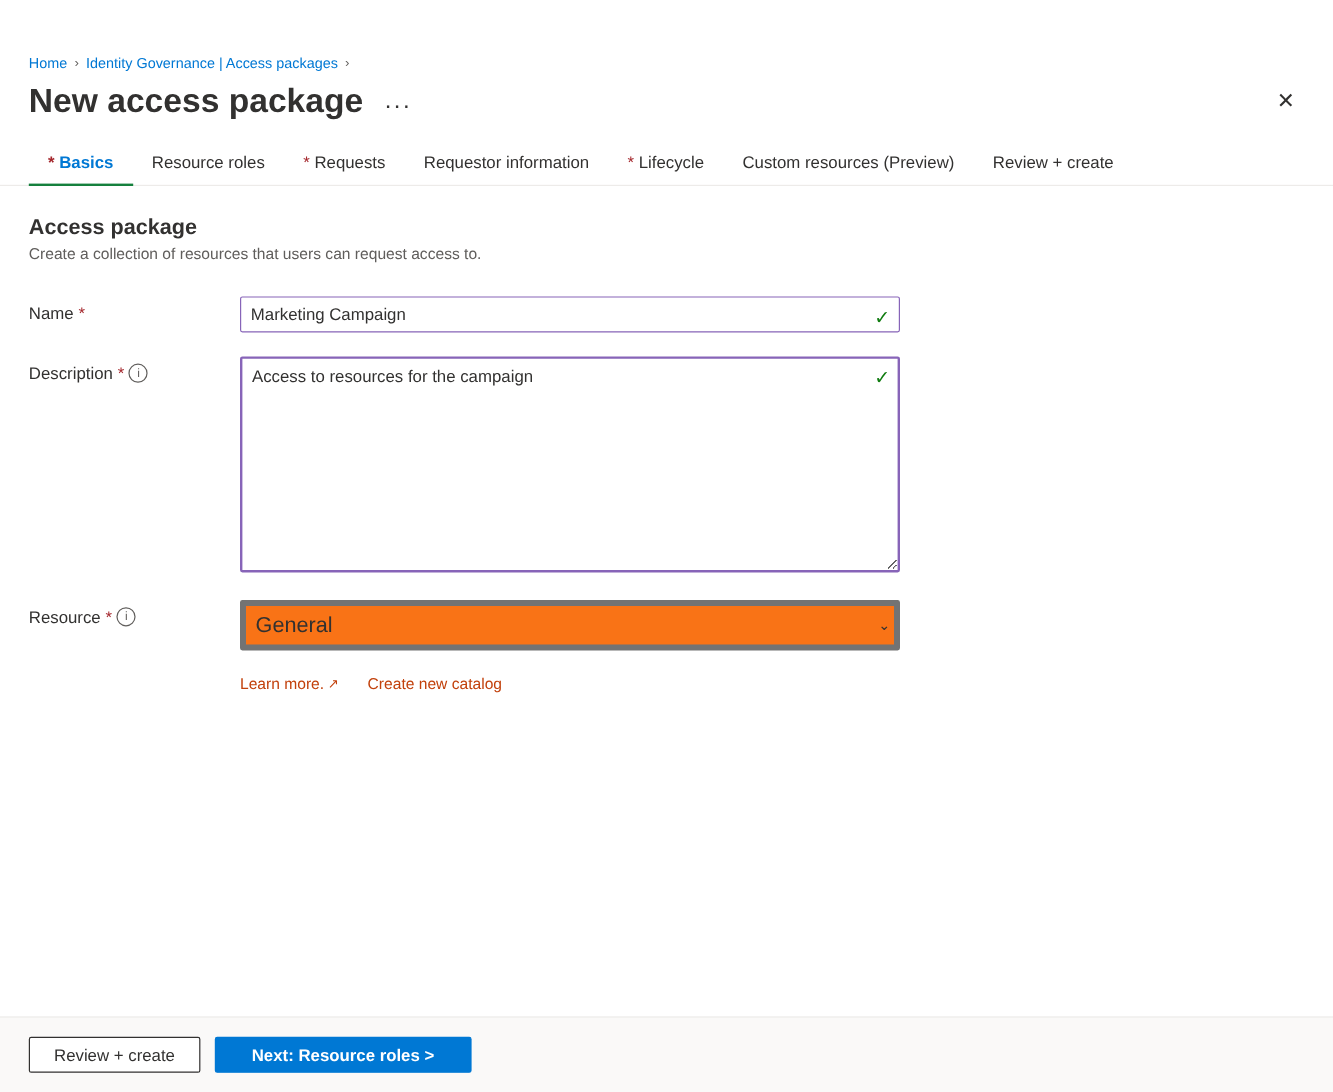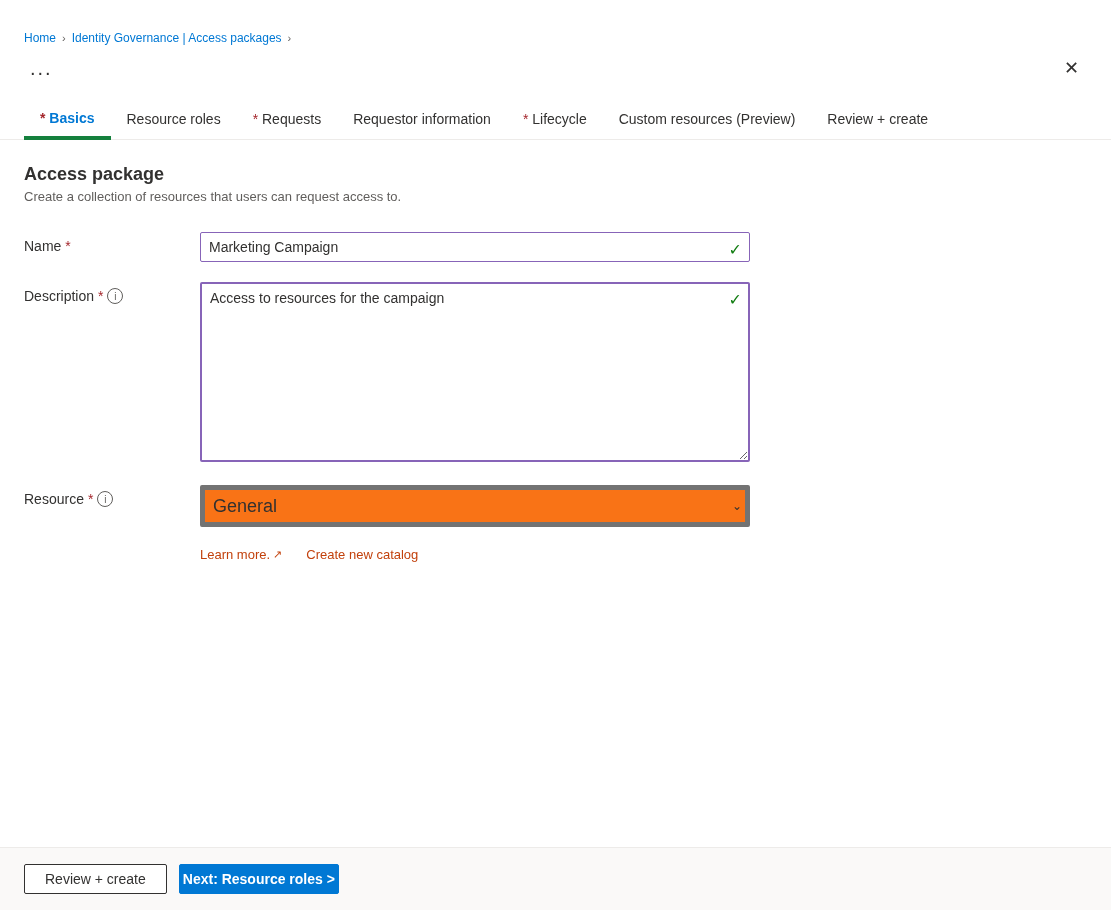--- a/index.html
+++ b/index.html
@@ -16,22 +16,23 @@
     .modal {
       background: #ffffff;
       width: 1111px;
       min-height: 910px;
       position: relative;
       display: flex;
       flex-direction: column;
       box-shadow: 0 2px 8px rgba(0,0,0,0.15);
     }
     .modal-header {
-      padding: 31px 24px 0 24px;
+      padding: 11px 24px 0 24px;
       border-bottom: none;
+      margin-top: 35px;
     }
     .breadcrumb {
       display: flex;
       align-items: center;
       gap: 6px;
       font-size: 12px;
       color: #0078d4;
       margin-bottom: 8px;
     }
     .breadcrumb a {
@@ -90,21 +91,21 @@
       font-size: 14px;
       color: #323130;
       cursor: pointer;
       border-bottom: 2px solid transparent;
       white-space: nowrap;
       position: relative;
       top: 1px;
     }
     .tab.active {
       color: #0078d4;
-      border-bottom: 4px solid #15803d;
+      border-bottom: 2px solid #15803d;
       font-weight: 600;
     }
     .tab-required::before {
       content: '* ';
       color: #a4262c;
     }
     .modal-body {
       padding: 24px 24px;
       flex: 1;
     }
@@ -248,21 +249,21 @@
       padding: 6px 20px;
       border: 1px solid #323130;
       background: #ffffff;
       color: #323130;
       font-size: 14px;
       cursor: pointer;
       border-radius: 2px;
       font-family: inherit;
     }
     .btn-primary {
-      padding: 6px 3px;
+      padding: 6px 30px;
       border: 1px solid #0078d4;
       background: #0078d4;
       color: #ffffff;
       font-size: 14px;
       cursor: pointer;
       border-radius: 2px;
       font-family: inherit;
       font-weight: 600;
     }
   </style>
@@ -273,20 +274,21 @@
 
   <div class="modal-header">
     <div class="breadcrumb">
       <a>Home</a>
       <span class="breadcrumb-separator">›</span>
       <a>Identity Governance | Access packages</a>
       <span class="breadcrumb-separator">›</span>
     </div>
     <div class="page-title-row">
       <div class="page-title-left">
+        <h1 class="page-title">New access package</h1>
         <button class="ellipsis-btn">...</button>
       </div>
       <button class="close-btn">✕</button>
     </div>
   </div>
 
   <div class="tabs">
     <div class="tab tab-required active">Basics</div>
     <div class="tab">Resource roles</div>
     <div class="tab tab-required">Requests</div>

